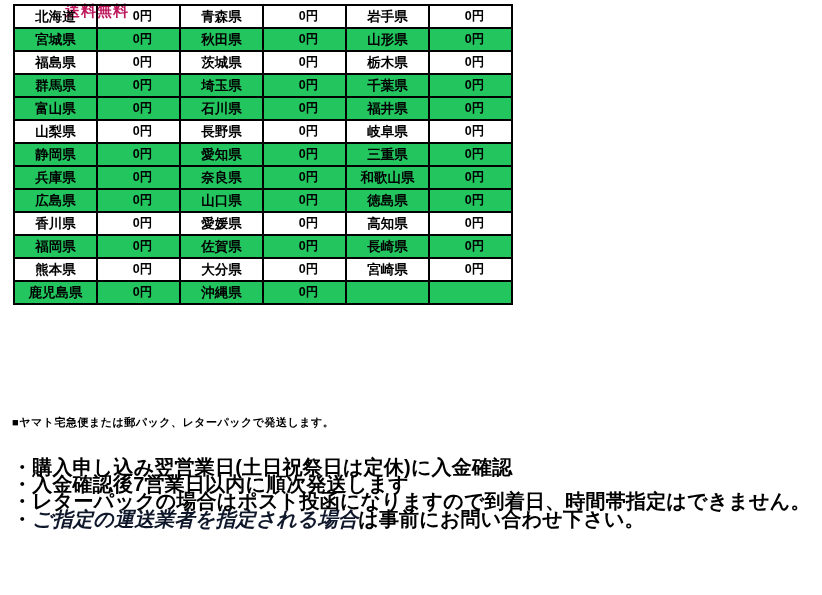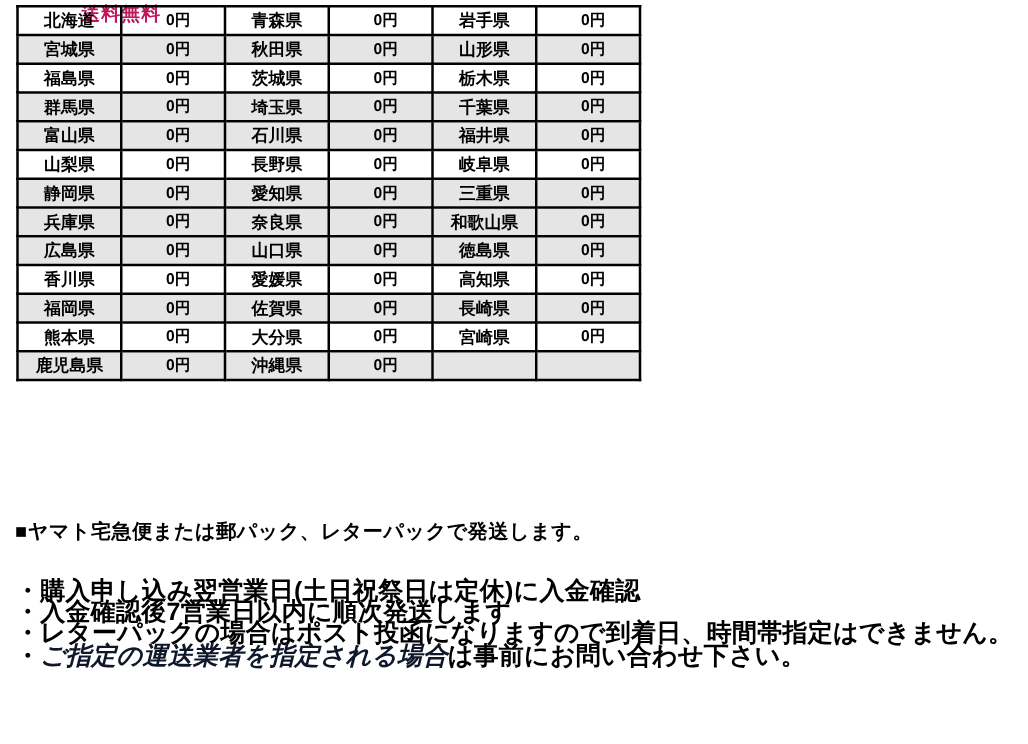--- a/index.html
+++ b/index.html
@@ -31,25 +31,25 @@
   table.ship td {
     border: 2px solid #000000;
     height: 23px;
     font-size: 13.5px;
     font-weight: bold;
     overflow: hidden;
     white-space: nowrap;
   }
   table.ship td.pref { width: 83px; text-align: center; }
   table.ship td.fee  { width: 83px; text-align: center; padding-left: 8px; font-size: 12.5px; }
-  table.ship tr.alt td { background: #e5e5e5; }
+  table.ship tr.alt td { background: #22c55e; }
 
   .notes { position: absolute; left: 12px; top: 415px; width: 800px; }
   .notes-heading {
-    font-size: 16px;
+    font-size: 11px;
     font-weight: bold;
     letter-spacing: 0.5px;
     white-space: nowrap;
   }
   .bullets { margin-top: 29px; }
   .bullet {
     font-size: 20px;
     font-weight: bold;
     line-height: 17.2px;
     white-space: nowrap;

